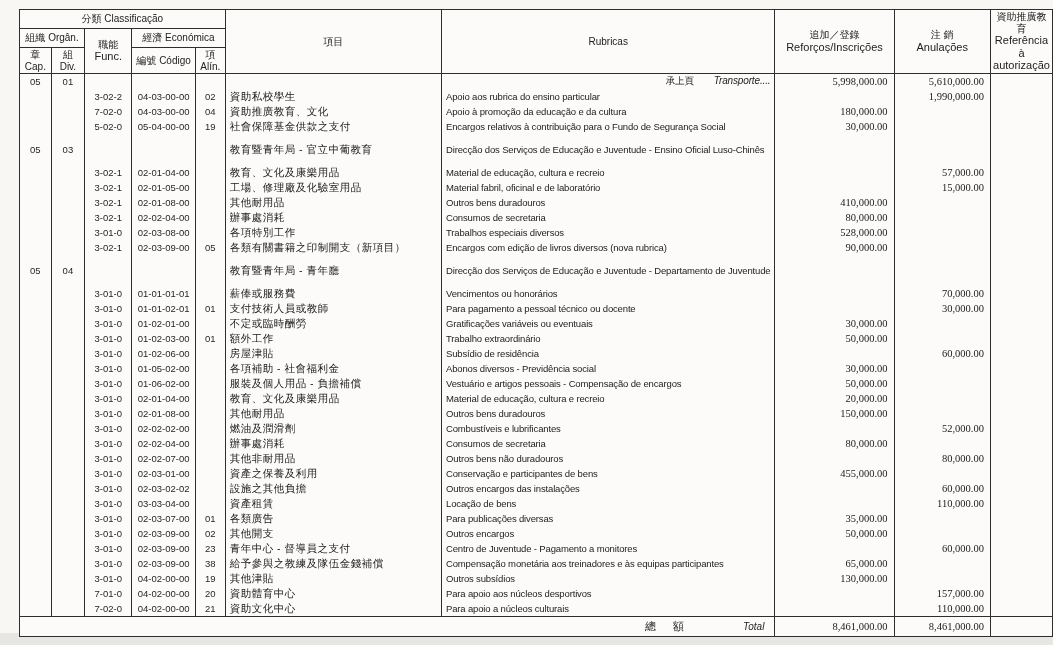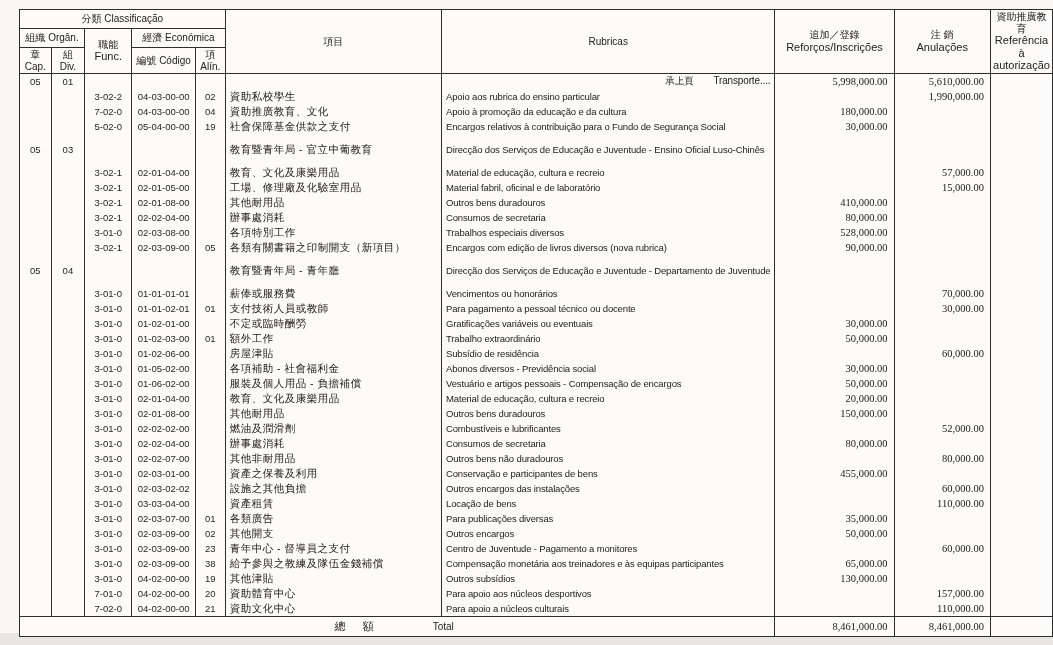--- a/index.html
+++ b/index.html
@@ -39,26 +39,26 @@
   }
   tr.spacer td{height:8px}
   td.code{text-align:center;font-size:9.5px;padding:0 1px;color:#262626}
   td.item{font-size:10.5px;letter-spacing:.5px;color:#1a1a1a}
   td.rub{font-size:9.5px;letter-spacing:-.15px;color:#222}
   td.amt{
     text-align:right;font-family:"Liberation Serif",serif;
     font-size:10.5px;color:#1a1a1a;padding-right:6px;
   }
   td.carry{text-align:right}
-  .carry-pt,.total-pt{font-size:10px}
+  .carry-pt,.total-pt{font-style:italic;font-size:10px}
   .carry-pt{margin-left:20px}
   tr.total-row td{
     border-top:1px solid #2e2e2e;border-bottom:1px solid #2e2e2e;height:19px;
   }
-  td.total-label{text-align:center;font-size:11px}
+  td.total-label{text-align:right;font-size:11px}
   .total-zh{letter-spacing:7px}
   .total-pt{margin-left:52px;margin-right:6px}
 </style>
 </head>
 <body>
 
 <div class="page">
   <table class="budget">
     <colgroup>
       <col class="c-cap">

